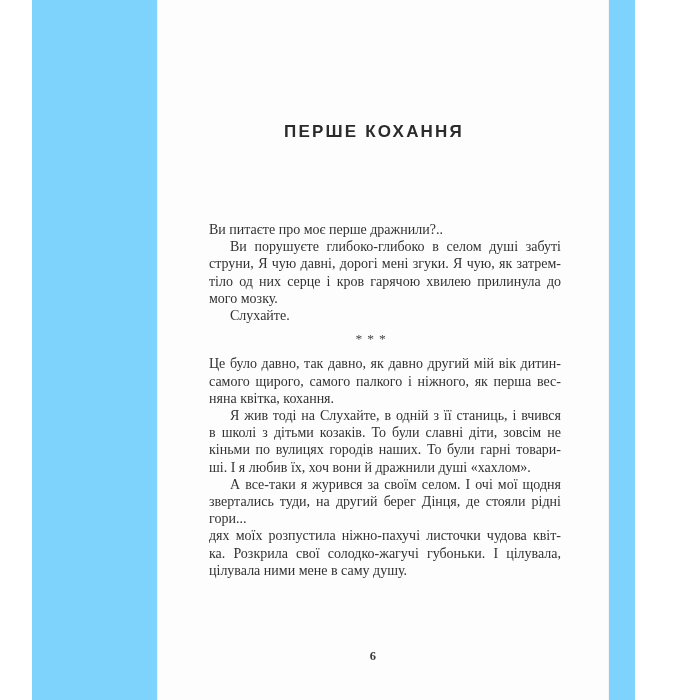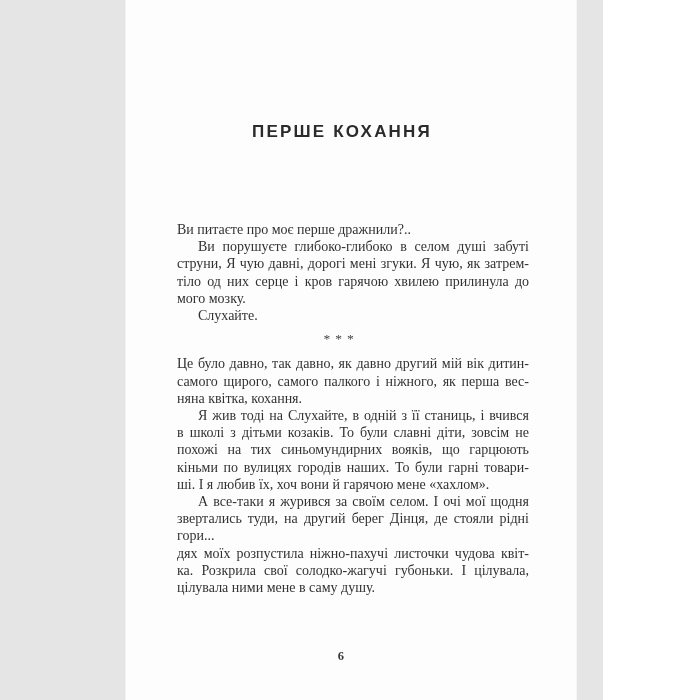--- a/index.html
+++ b/index.html
@@ -8,21 +8,22 @@
     width: 700px;
     height: 700px;
     background: #ffffff;
     overflow: hidden;
     font-family: "Liberation Serif", "DejaVu Serif", serif;
   }
   .canvas {
     position: relative;
     width: 603px;
     height: 700px;
-    background: #e5e5e5;
+    background: #7dd3fc;
+    margin-left: 32px;
   }
   .page {
     position: absolute;
     left: 125px;
     top: 0;
     width: 452px;
     height: 700px;
     background: #fdfdfd;
     border-left: 1px solid #f1f1f3;
     border-right: 1px solid #f6f6f8;
@@ -99,23 +100,22 @@
       <div class="separator">***</div>
       <div id="main-block">
           <div class="para">
             <div class="ln j">Це було давно, так давно, як давно другий мій вік дитин-</div>
             <div class="ln j">самого щирого, самого палкого і ніжного, як перша вес-</div>
             <div class="ln">няна квітка, кохання.</div>
           </div>
           <div class="para">
             <div class="ln j ind">Я жив тоді на Слухайте, в одній з її станиць, і вчився</div>
             <div class="ln j">в школі з дітьми козаків. То були славні діти, зовсім не</div>
-            <div class="ln j">похожі на тих синьомундирних вояків, що гарцюють</div>
             <div class="ln j">кіньми по вулицях городів наших. То були гарні товари-</div>
-            <div class="ln">ші. І я любив їх, хоч вони й гарячою мене «хахлом».</div>
+            <div class="ln">ші. І я любив їх, хоч вони й дражнили душі «хахлом».</div>
           </div>
           <div class="para">
             <div class="ln j ind">А все-таки я журився за своїм селом. І очі мої щодня</div>
             <div class="ln j">звертались туди, на другий берег Дінця, де стояли рідні</div>
             <div class="ln">гори...</div>
           </div>
           <div class="para">
             <div class="ln j">дях моїх розпустила ніжно-пахучі листочки чудова квіт-</div>
             <div class="ln j">ка. Розкрила свої солодко-жагучі губоньки. І цілувала,</div>
             <div class="ln">цілувала ними мене в саму душу.</div>

